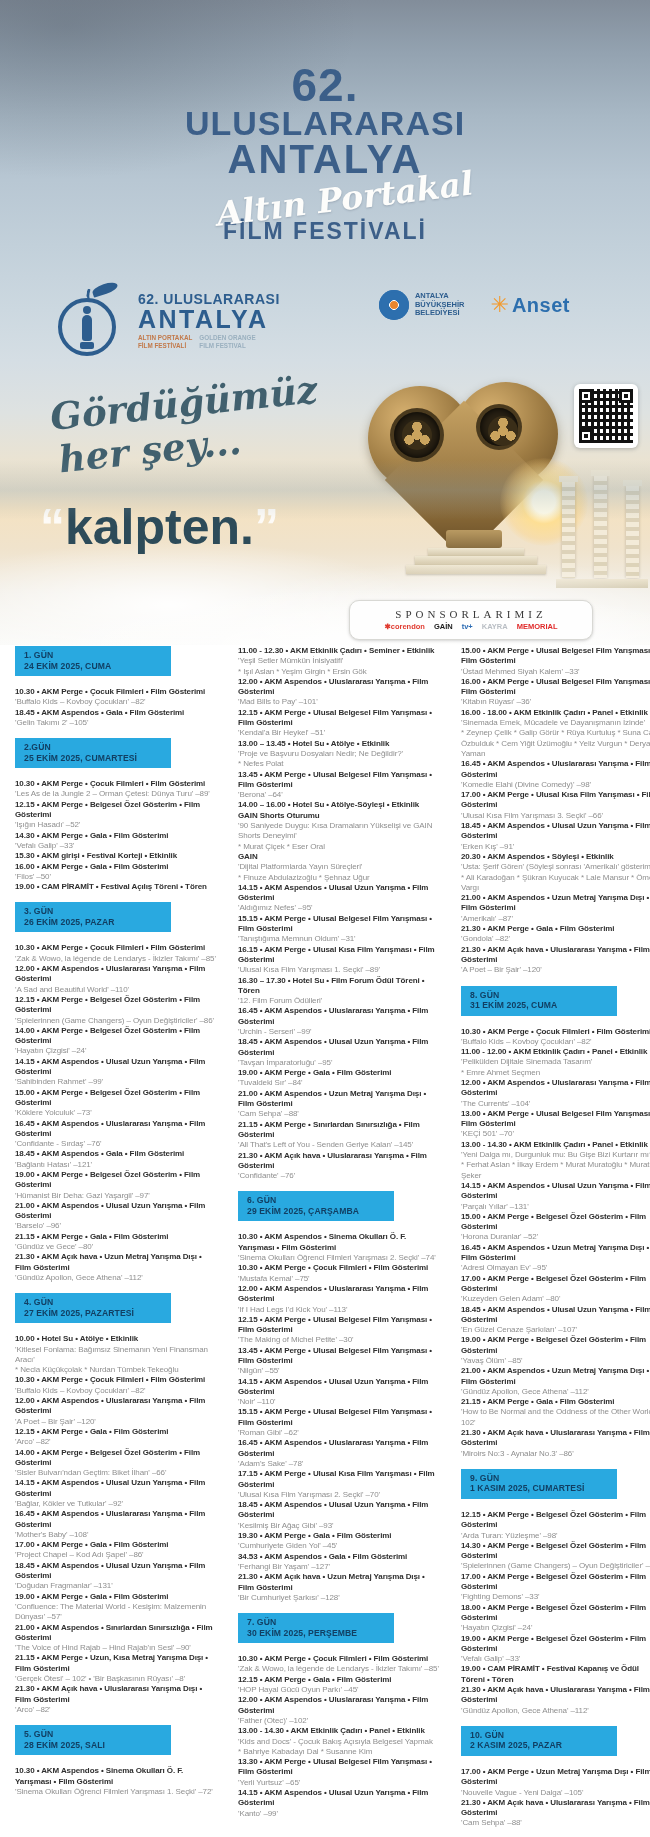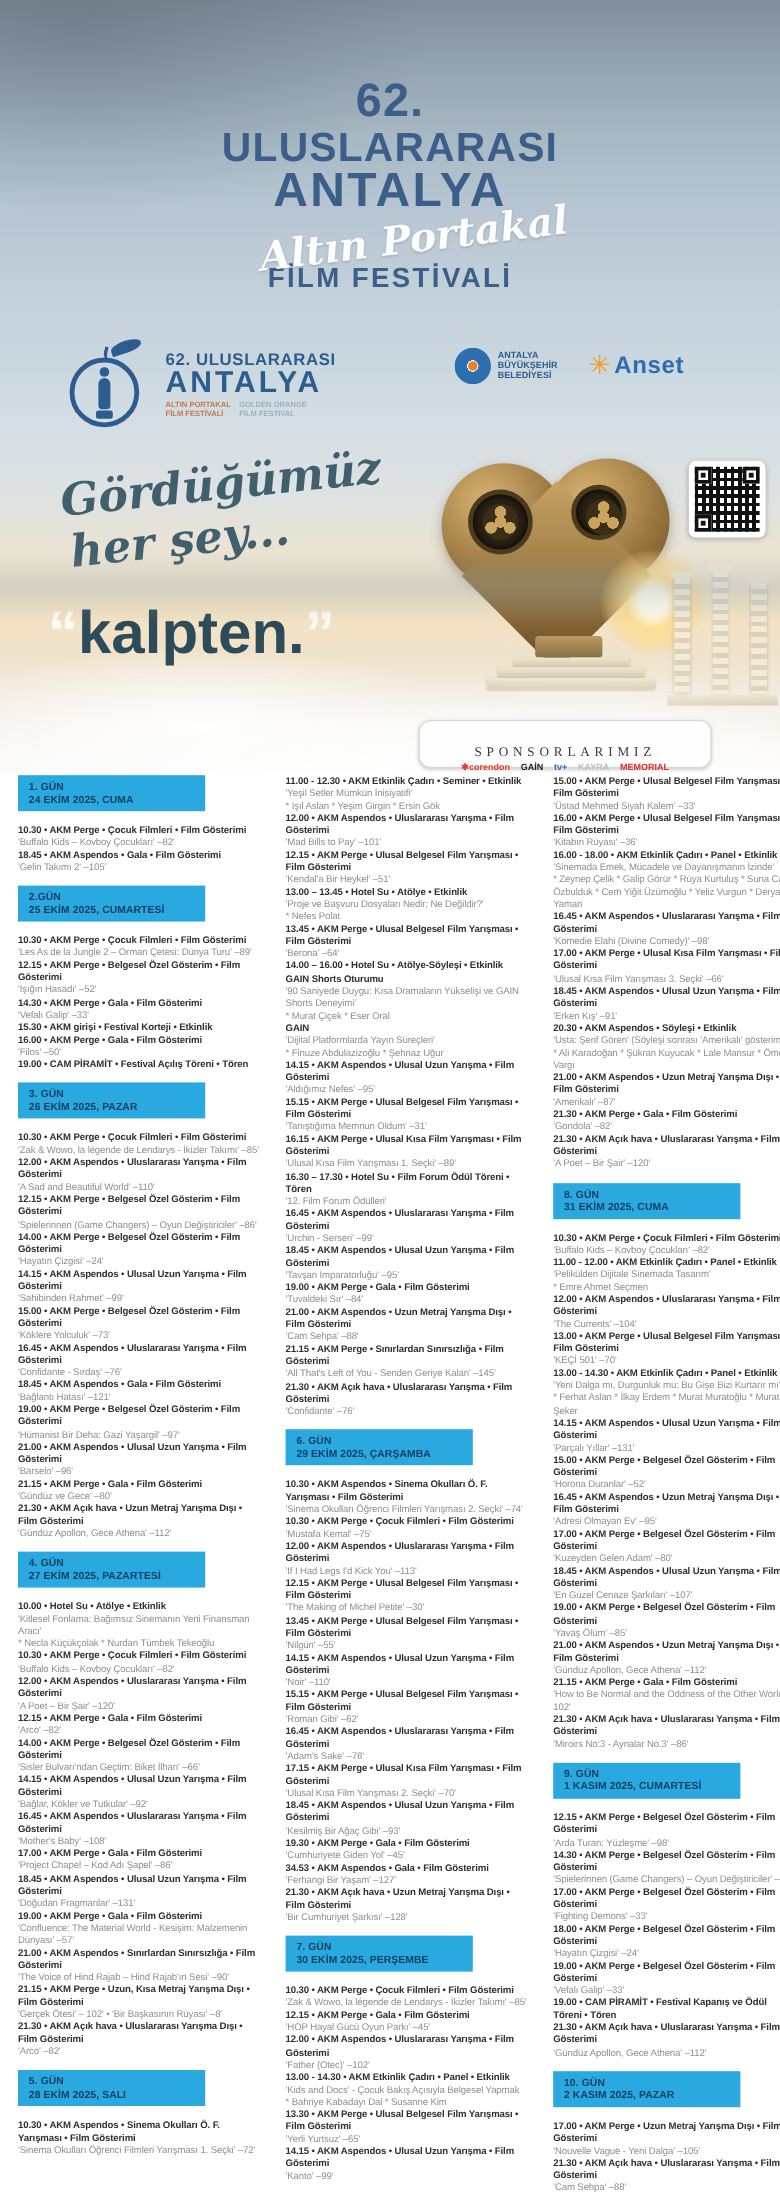--- a/index.html
+++ b/index.html
@@ -7,21 +7,21 @@
 
   
   .hero{position:absolute;top:0;left:0;width:650px;height:645px;overflow:hidden;
     background:linear-gradient(180deg,#828d9a 0%,#93a2b0 8%,#a8b8c5 18%,#b8c7d3 28%,#c2d0da 38%,#ccd8e0 48%,#d5dee4 56%,#dee2e1 64%,#ebe3d1 72%,#f4e2c2 79%,#f0e3cc 85%,#f2efe8 92%,#fbfbf9 100%);}
   .hero::before{content:"";position:absolute;top:-40px;left:-60px;width:420px;height:220px;
     background:radial-gradient(ellipse at 30% 30%,rgba(70,80,92,.30),rgba(70,80,92,0) 70%);}
   .hero::after{content:"";position:absolute;top:460px;left:0;width:650px;height:60px;
     background:linear-gradient(180deg,rgba(132,160,180,0),rgba(132,160,180,.28),rgba(132,160,180,0));}
 
   .hero-title{position:absolute;top:62px;left:0;width:650px;text-align:center;color:#3c5f89;}
-  .ht-62{font-size:39px;font-weight:700;letter-spacing:1px;line-height:46px;}
+  .ht-62{font-size:46px;font-weight:700;letter-spacing:1px;line-height:46px;}
   .ht-ulus{font-size:34px;font-weight:700;letter-spacing:1px;line-height:30px;}
   .ht-antalya{font-size:40px;font-weight:700;letter-spacing:2px;line-height:42px;}
   .ht-script{font-family:"DejaVu Serif",serif;font-style:italic;font-weight:600;color:#fdfdfb;
     font-size:33px;line-height:34px;transform:rotate(-7deg);margin:2px 0 0 40px;text-shadow:0 1px 2px rgba(60,70,90,.25);}
   .ht-film{font-size:23px;font-weight:700;letter-spacing:2px;line-height:26px;margin-top:2px;}
 
   
   .logo-row{position:absolute;top:272px;left:58px;width:540px;height:100px;}
   .fest-logo{position:absolute;left:0;top:6px;display:flex;align-items:center;}
   .fl-mark{position:relative;width:70px;height:84px;flex:0 0 70px;}
@@ -96,21 +96,21 @@
   .ruin-base{position:absolute;bottom:0;left:0;width:92px;height:9px;background:linear-gradient(#ece3cc,#cfc5a8);}
 
   
   .mist1,.mist2,.mist3{position:absolute;border-radius:50%;}
   .mist1{left:-80px;top:540px;width:500px;height:130px;background:radial-gradient(ellipse,rgba(255,255,255,.95),rgba(255,255,255,0) 70%);}
   .mist2{left:220px;top:560px;width:520px;height:120px;background:radial-gradient(ellipse,rgba(255,255,255,.9),rgba(255,255,255,0) 70%);}
   .mist3{left:60px;top:590px;width:650px;height:110px;background:radial-gradient(ellipse,rgba(255,255,255,.95),rgba(255,255,255,0) 75%);}
 
   
   .sponsors{position:absolute;left:349px;top:600px;width:244px;height:40px;background:#fefefe;border:1px solid #d8d8d4;
-    border-radius:10px;box-shadow:0 1px 3px rgba(80,80,80,.25);text-align:center;box-sizing:border-box;padding-top:20px;}
+    border-radius:10px;box-shadow:0 1px 3px rgba(80,80,80,.25);text-align:center;box-sizing:border-box;padding-top:7px;}
   .sp-title{font-family:"Liberation Serif",serif;font-size:11px;letter-spacing:4px;color:#3a3a3a;}
   .sp-logos{display:flex;justify-content:center;align-items:flex-end;gap:9px;margin-top:2px;}
   .sp-logo{font-size:7.5px;font-weight:700;white-space:nowrap;}
 
   
   .program{position:absolute;top:645px;left:0;width:650px;height:1192px;background:#fff;box-sizing:border-box;
     padding:1px 12px 0 15px;display:flex;gap:21px;}
   .col{width:202px;flex:0 0 202px;}
   .day{width:fit-content;min-width:138px;max-width:190px;background:#29a9e0;color:#113f63;
     padding:4px 9px 5px;margin:10px 0 11px;}

